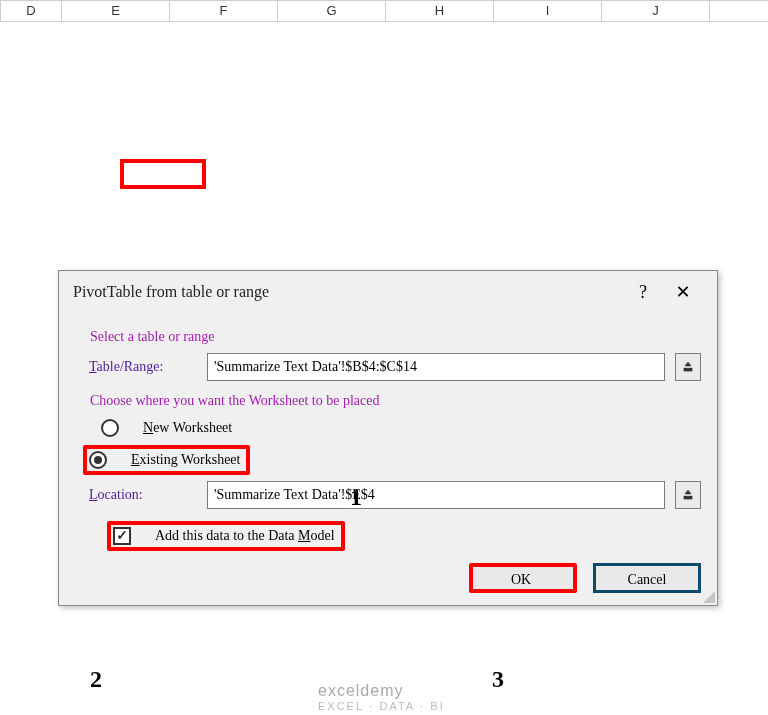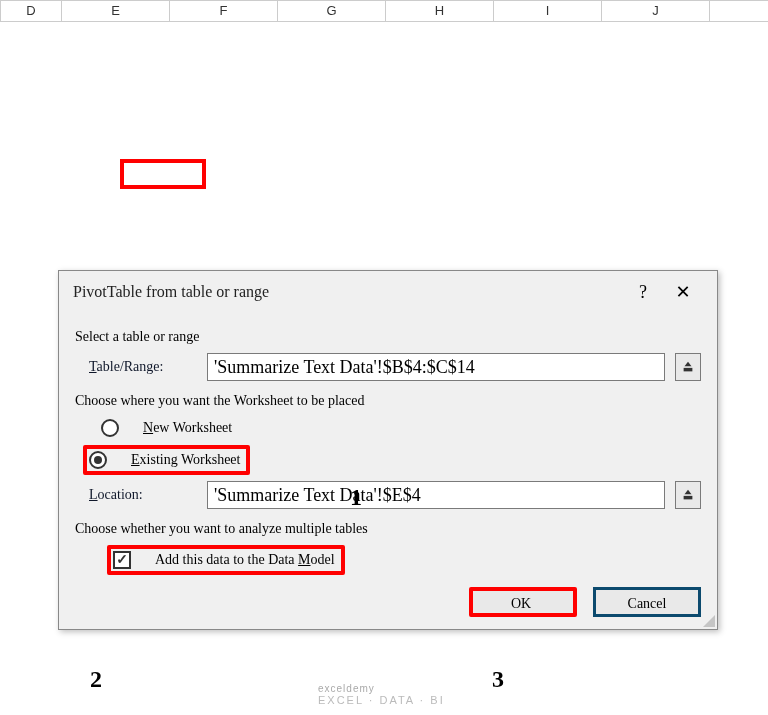--- a/index.html
+++ b/index.html
@@ -57,30 +57,30 @@
   .dialog-titlebar {
     display: flex;
     align-items: center;
     padding: 10px 14px 8px;
     font-size: 16px;
   }
   .dialog-title { flex: 1; color: #222; }
   .help-icon { width: 40px; text-align: center; font-size: 18px; cursor: pointer; }
   .close-icon { width: 40px; text-align: center; font-size: 18px; cursor: pointer; }
   .dialog-body { padding: 8px 16px 12px; }
-  .section-label { margin: 10px 0 8px; color: #000000; }
+  .section-label { margin: 10px 15px 8px; color: #a21caf; }
   .form-row { display: flex; align-items: center; margin: 6px 0 12px 14px; gap: 10px; }
-  .field-label { width: 108px; color: #0f172a; }
+  .field-label { width: 108px; color: #4c1d95; }
   .field-label .u { text-decoration: underline; }
   .text-input {
     flex: 1;
     height: 28px;
     padding: 3px 6px;
     font-family: inherit;
-    font-size: 18px;
+    font-size: 14px;
     border: 1px solid #7a7a7a;
     background: #fff;
   }
   .selector-btn {
     width: 26px; height: 28px;
     border: 1px solid #7a7a7a;
     background: #e9e9e9;
     display: flex; align-items: center; justify-content: center;
     cursor: pointer;
   }
@@ -127,21 +127,21 @@
   }
   .anno1 { left: 350px; top: 484px; }
   .anno2 { left: 90px;  top: 666px; }
   .anno3 { left: 492px; top: 666px; }
   .watermark {
     position: absolute;
     left: 318px; top: 682px;
     font-size: 11px; letter-spacing: 2px;
     color: #bbb; text-transform: uppercase;
   }
-  .watermark .brand { font-size: 10px; letter-spacing: 1px; text-transform: none; color: #aaa; }
+  .watermark .brand { font-size: 16px; letter-spacing: 1px; text-transform: none; color: #aaa; }
   .resize-grip {
     position: absolute; right: 2px; bottom: 2px;
     width: 14px; height: 14px;
   }
   .resize-grip::before {
     content: ""; position: absolute; right: 0; bottom: 0;
     width: 0; height: 0;
     border-left: 12px solid transparent;
     border-bottom: 12px solid #999;
     opacity: .5;
@@ -200,21 +200,20 @@
       <div class="field-label"><span class="u">L</span>ocation:</div>
       <input class="text-input" value="'Summarize Text Data'!$E$4" style="">
       <div class="selector-btn">
         <svg viewBox="0 0 16 16">
             <rect x="3" y="9" width="10" height="4" fill="#333"></rect>
             <path d="M8 2 L12 7 L4 7 Z" fill="#333"></path>
           </svg>
       </div>
     </div>
 
-    <div class="section-label">Choose whether you want to analyze multiple tables</div>
 
     <div class="check-row hl-red" style="margin-left:32px; width:fit-content;">
       <div class="checkbox checked"></div>
       <div class="opt-label">Add this data to the Data <span class="u">M</span>odel</div>
     </div>
 
     <div class="dialog-buttons">
       <div class="btn hl-red">OK</div>
       <div class="btn">Cancel</div>
     </div>

